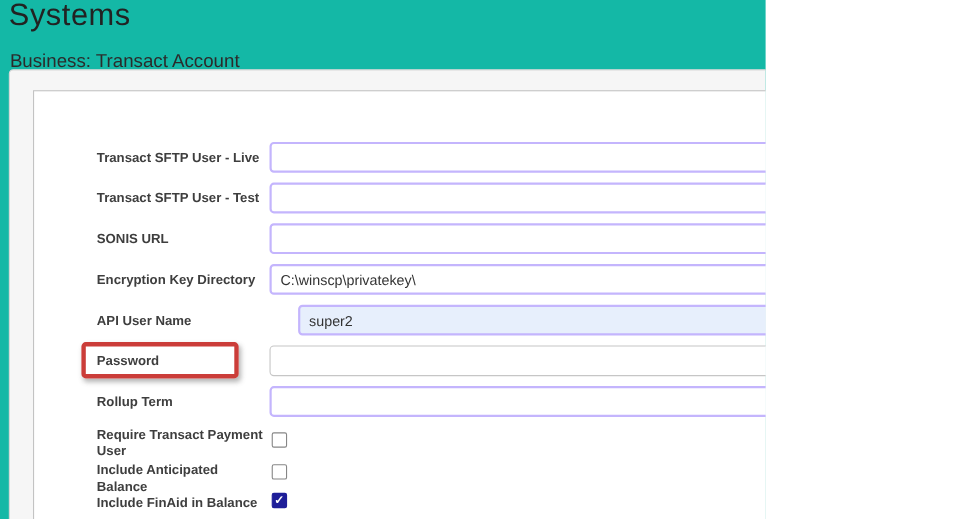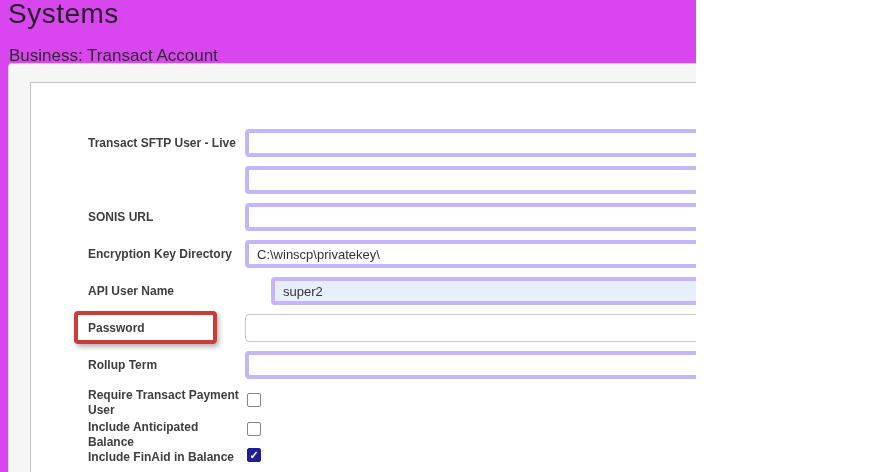--- a/index.html
+++ b/index.html
@@ -1,19 +1,19 @@
 <!DOCTYPE html>
 <html><head>
 <meta charset="utf-8">
 <style>
   * { margin:0; padding:0; box-sizing:border-box; }
   html,body { background:#fff; }
   body { font-family:"Liberation Sans", sans-serif; }
   #page {
-    position:relative; width:696px; height:472px; overflow:hidden; background:#d946ef;
+    position:relative; width:696px; height:472px; overflow:hidden; background:#14b8a6;
   }
   .page-title {
     position:absolute; left:8px; top:-2px; font-size:28px; font-weight:400;
     color:#222; letter-spacing:0.5px;
   }
   .page-subtitle {
     position:absolute; left:9px; top:46px; font-size:17px; font-weight:400; color:#2b2b2b;
   }
   .hdr-icons { position:absolute; left:833px; top:40px; display:flex; align-items:center; gap:5px; }
   .link-ic { width:17px; height:17px; display:block; cursor:pointer; }
@@ -25,21 +25,21 @@
   .panel {
     position:absolute; left:30px; top:82px; width:820px; height:400px;
     background:#fff; border:1px solid #c3c3c3;
   }
   .row-label {
     position:absolute; left:88px; width:158px; font-size:12px; font-weight:700;
     color:#3e3e3e; line-height:15px;
   }
   .fld {
     position:absolute; left:245px; width:513px; height:28px;
-    border:4px solid #c4b5fd; border-radius:4px; background:#fff;
+    border:2px solid #c4b5fd; border-radius:4px; background:#fff;
     font-family:"Liberation Sans", sans-serif; font-size:13px; color:#333;
     padding:8px 8px; outline:none;
   }
   .fld.autofill { background:#e7effc;margin-left:26px; }
   .pw-wrap {
     position:absolute; left:245px; top:314px; width:513px; height:28px;
     border:1px solid #c6c6c6; border-radius:4px; background:#fff;
     display:flex; align-items:center;
   }
   .pw-wrap input {
@@ -76,20 +76,21 @@
     </svg>
     <span class="help-q">?</span>
   </div>
 
   <div class="outer-box"></div>
   <div class="panel"></div>
 
   <div class="row-label" style="top:136px">Transact SFTP User - Live</div>
   <input class="fld" style="top: 129px;" type="text" value="">
 
+  <div class="row-label" style="top:173px">Transact SFTP User - Test</div>
   <input class="fld" style="top: 166px;" type="text" value="">
 
   <div class="row-label" style="top:210px">SONIS URL</div>
   <input class="fld" style="top: 203px;" type="text" value="">
 
   <div class="row-label" style="top:247px">Encryption Key Directory</div>
   <input class="fld" style="top: 240px;" type="text" value="C:\winscp\privatekey\">
 
   <div class="row-label" style="top:284px">API User Name</div>
   <input class="fld autofill" style="top: 277px;" type="text" value="super2">

